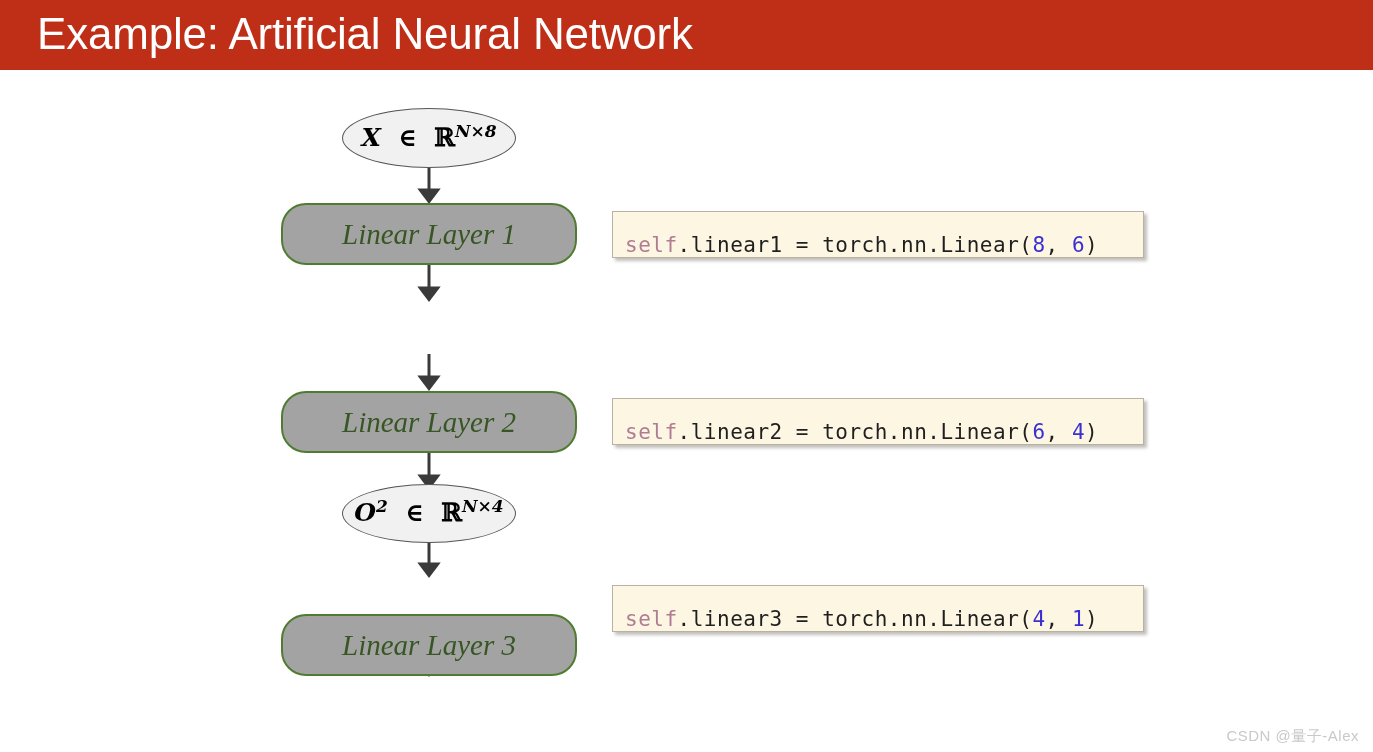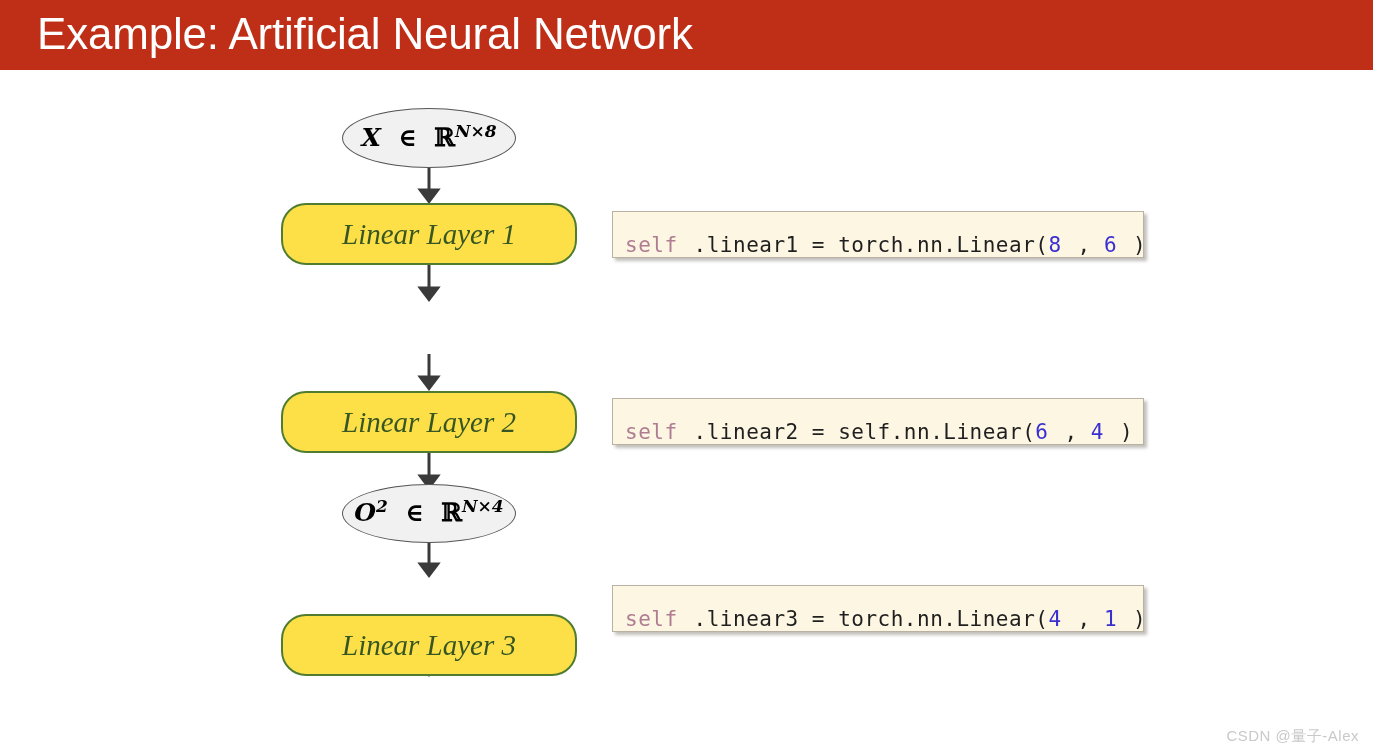--- a/index.html
+++ b/index.html
@@ -69,21 +69,21 @@
     font-weight: 600;
   }
   .ellipse-node .mathtext {
     display: inline-block;
     white-space: nowrap;
     transform: translateY(-1px);
   }
 
   
   .layer-node {
-    background: #fde047;
+    background: #a3a3a3;
     border: 2.4px solid #4f7c31;
     border-radius: 25px;
     color: #375623;
     font-family: "Liberation Serif", "DejaVu Serif", serif;
     font-size: 29px;
     font-style: italic;
     font-weight: 400;
   }
 
   
@@ -102,21 +102,21 @@
     align-items: flex-end;
     padding-left: 12px;
     font-family: "DejaVu Sans Mono", "Liberation Mono", monospace;
     font-size: 21px;
     color: #1a1a1a;
     white-space: pre;
     letter-spacing: 0.5px;
   }
   .tok-self { color: #b07c92; }
   .tok-num  { color: #3a2fd0; }
-  .tok-plain { color: #1f1f1f; margin-left: 16px; }
+  .tok-plain { color: #1f1f1f; }
 
   
   #watermark {
     position: absolute;
     right: 14px;
     bottom: 6px;
     color: #c9c9c9;
     font-family: "Liberation Sans", sans-serif;
     font-size: 15px;
     letter-spacing: 0.5px;
@@ -184,21 +184,21 @@
   <div class="node layer-node" style="left:281px; top:508px; width:296px; height:62px;margin-top:36px;">
     <span>Linear Layer 3</span>
   </div>
 
 
   <div class="code-box" style="left:612px; top:141px; width:532px; height:47px;">
     <span class="tok-self">self</span><span class="tok-plain">.linear1 = torch.nn.Linear(</span><span class="tok-num">8</span><span class="tok-plain">, </span><span class="tok-num">6</span><span class="tok-plain">)</span>
   </div>
 
   <div class="code-box" style="left:612px; top:328px; width:532px; height:47px;">
-    <span class="tok-self">self</span><span class="tok-plain">.linear2 = self.nn.Linear(</span><span class="tok-num">6</span><span class="tok-plain">, </span><span class="tok-num">4</span><span class="tok-plain">)</span>
+    <span class="tok-self">self</span><span class="tok-plain">.linear2 = torch.nn.Linear(</span><span class="tok-num">6</span><span class="tok-plain">, </span><span class="tok-num">4</span><span class="tok-plain">)</span>
   </div>
 
   <div class="code-box" style="left:612px; top:515px; width:532px; height:47px;">
     <span class="tok-self">self</span><span class="tok-plain">.linear3 = torch.nn.Linear(</span><span class="tok-num">4</span><span class="tok-plain">, </span><span class="tok-num">1</span><span class="tok-plain">)</span>
   </div>
 
 </div>
 
 <div id="watermark">CSDN @量子-Alex</div>
 

